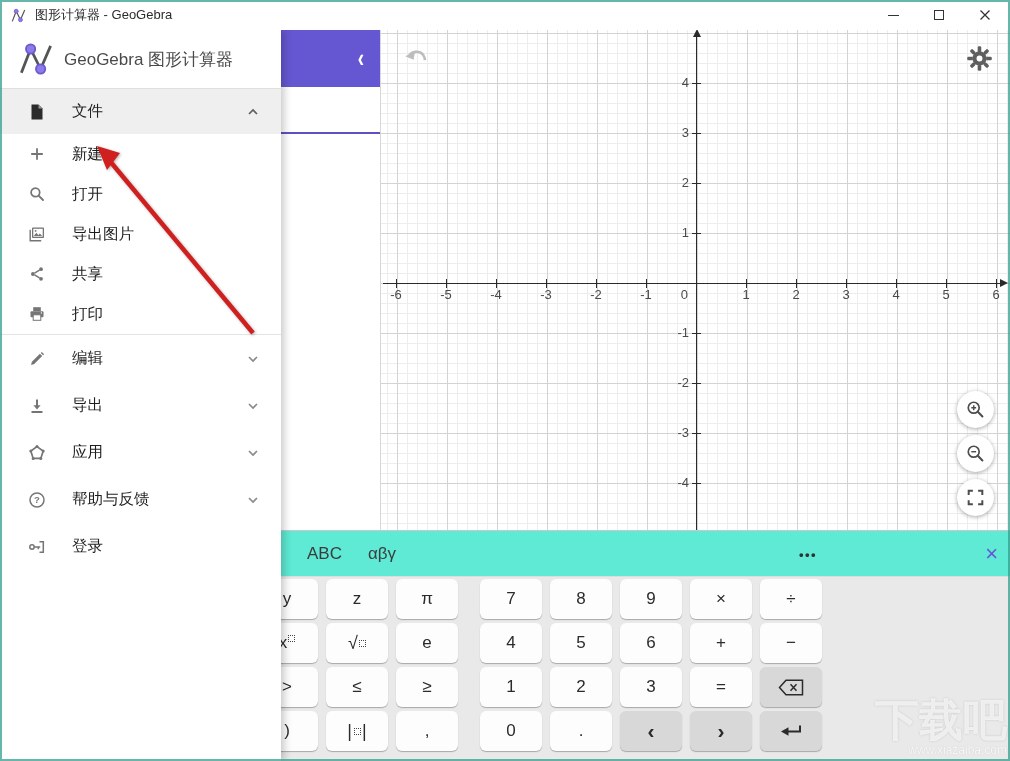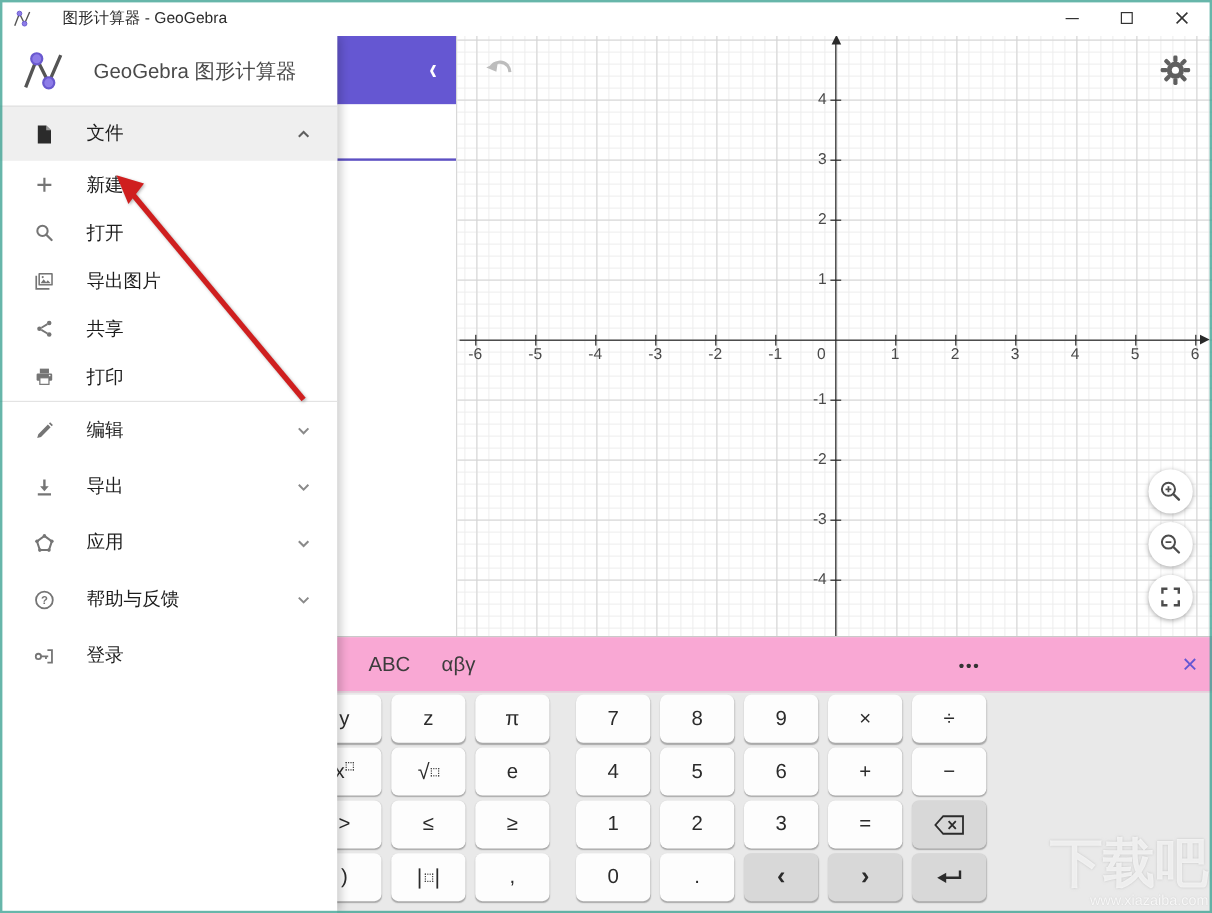--- a/index.html
+++ b/index.html
@@ -7,21 +7,21 @@
   body{position:relative;overflow:hidden;background:#fff;
        font-family:"Liberation Sans","DejaVu Sans",sans-serif;color:#222}
   .abs{position:absolute}
   .icon{display:inline-flex;align-items:center;justify-content:center}
   .icon svg{width:100%;height:100%}
 
   
   #titlebar{left:0;top:0;width:1010px;height:30px;background:#fff;z-index:30;
             display:flex;align-items:center}
   #titlebar .tlogo{width:17px;height:17px;margin-left:10px}
-  #titlebar .ttext{font-size:13px;color:#2b2b2b;margin-left:25px}
+  #titlebar .ttext{font-size:13px;color:#2b2b2b;margin-left:8px}
   .wctl{position:absolute;top:0;height:30px;width:46px;display:flex;align-items:center;justify-content:center}
   #btn-min{right:94px}#btn-max{right:48px}#btn-close{right:2px}
   .min-glyph{width:11px;height:1px;background:#333}
   .max-glyph{width:10px;height:10px;border:1px solid #333}
   .close-glyph{width:12px;height:12px}
 
   
   #graph{left:381px;top:30px;width:629px;height:500px;z-index:0;background-color:#fff;
     background-image:
       linear-gradient(to right,#d3d3d3 1px,transparent 1px),
@@ -52,21 +52,21 @@
   #alg-header{position:absolute;left:0;top:0;width:100%;height:57px;background:#6557d2;
               display:flex;align-items:center;justify-content:flex-end}
   #collapse-btn{color:#fff;font-size:19px;margin-right:16px;line-height:1;font-weight:bold;
                 transform:scaleY(1.35)}
   #alg-input{position:absolute;left:0;top:57px;width:100%;height:47px;background:#fff;
              border-bottom:2px solid #5d50c3}
 
   
   #keyboard{left:251px;top:530px;width:759px;height:231px;background:#e9e9e9;z-index:3;
             border-top:1px solid #c9c9c9}
-  #kb-header{position:absolute;left:0;top:0;width:100%;height:46px;background:#f9a8d4;
+  #kb-header{position:absolute;left:0;top:0;width:100%;height:46px;background:#5eead4;
              border-bottom:1px solid #ddd}
   .kb-tab{position:absolute;top:0;height:46px;display:flex;align-items:center;
           font-size:17px;color:#3c3c3c}
   #tab-abc{left:56px}#tab-greek{left:117px}
   #kb-more{position:absolute;left:548px;top:0;height:46px;display:flex;align-items:center;
            font-size:13px;letter-spacing:1.5px;font-weight:bold;color:#333}
   #kb-close{position:absolute;right:12px;top:0;height:46px;display:flex;align-items:center;
             font-size:22px;color:#6456d4}
   .kb-key{position:absolute;width:62px;height:40px;background:#fdfdfd;border-radius:6px;
           box-shadow:0 1px 1px rgba(0,0,0,.28);display:flex;align-items:center;justify-content:center;
@@ -76,21 +76,21 @@
   .kb-key .ph.sup{margin-bottom:9px}
   .kb-key .rad{font-size:18px}
   .kb-key .bar{font-size:18px;font-weight:400;padding:0 1px}
   .kb-key.arrowkey{font-size:21px;font-weight:bold}
 
   
   #sidebar{left:0;top:30px;width:281px;height:731px;background:#fff;z-index:10;
            box-shadow:3px 0 8px rgba(0,0,0,.22)}
   #side-header{height:58px;display:flex;align-items:center}
   #side-header .slogo{width:40px;height:40px;margin-left:16px}
-  #side-header .stitle{font-size:17px;color:#4a4a4a;margin-left:22px}
+  #side-header .stitle{font-size:17px;color:#4a4a4a;margin-left:8px}
   .menu-row{position:relative;display:flex;align-items:center}
   .menu-row .micon{position:absolute;left:28px;width:18px;height:18px}
   .menu-row .mlabel{position:absolute;left:72px;font-size:15.5px;color:#1d1d1d}
   .menu-row .mchev{position:absolute;right:20px;width:16px;height:16px}
   #file-row{height:46px;background:#efefef;border-top:1px solid #e0e0e0}
   .sub-row{height:40px}
   .main-row{height:47px}
   #menu-divider{height:1px;background:#e3e3e3}
 
   

